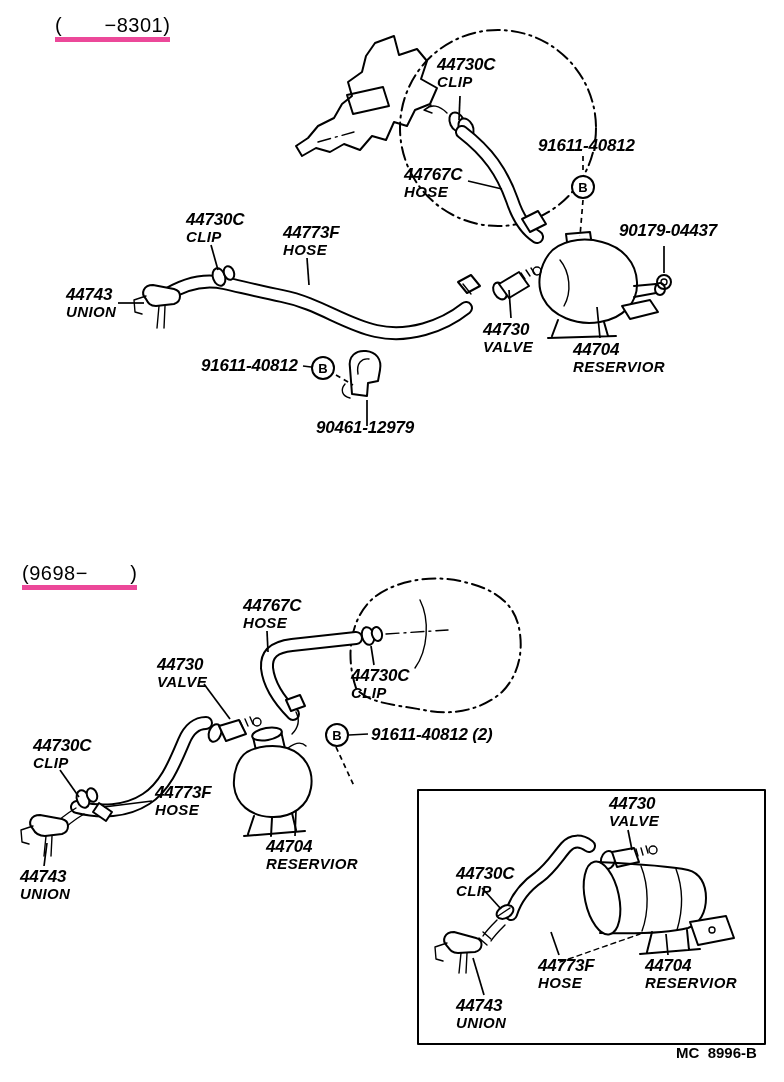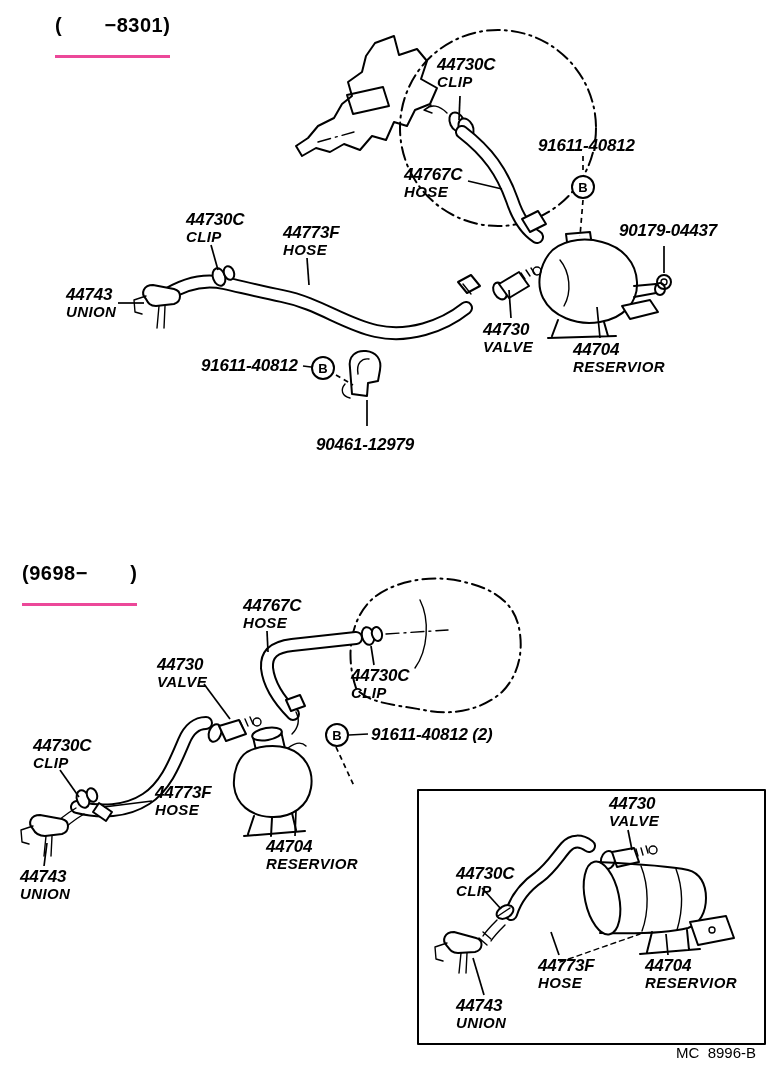--- a/index.html
+++ b/index.html
@@ -7,25 +7,25 @@
     position:relative; width:784px; height:1082px; background:#fff;
     font-family:"Liberation Sans", sans-serif; color:#000; overflow:hidden;
   }
   svg.art { position:absolute; left:0; top:0; }
 
   .label { position:absolute; line-height:1.06; white-space:nowrap;font-style:italic; }
   .pn  { font-size:17px; font-weight:bold; letter-spacing:-0.2px; }
   .cap { font-size:15px; font-weight:bold; letter-spacing:0.4px; }
 
   .hdr {
-    position:absolute; font-size:20px; font-weight:bold; white-space:pre;
-    border-bottom:3px solid #ec4899; padding-bottom:18px; letter-spacing:0.5px;
+    position:absolute; font-size:20px; font-weight:normal; white-space:pre;
+    border-bottom:5px solid #ec4899; padding-bottom:0; letter-spacing:0.5px;
   }
   .boxtitle { position:absolute; font-size:18px; font-weight:bold; white-space:pre; letter-spacing:0.3px; }
-  .footer   { position:absolute; font-size:15px; font-weight:normal; white-space:pre; }
+  .footer   { position:absolute; font-size:15px; font-weight:bold; white-space:pre; }
 
   
   .ln    { fill:none; stroke:#000; stroke-width:2; stroke-linejoin:round; stroke-linecap:round; }
   .thin  { stroke-width:1.4; }
   .blob  { fill:#fff; stroke:#000; stroke-width:2; stroke-linejoin:round; }
   .tubeO { fill:none; stroke:#000; stroke-width:14; stroke-linecap:round; }
   .tubeI { fill:none; stroke:#fff; stroke-width:10; stroke-linecap:round; }
   .ld    { fill:none; stroke:#000; stroke-width:1.7; }
   .dash  { stroke-dasharray:5 4; }
   .dashdot { stroke-dasharray:13 5 2 5; }
@@ -290,21 +290,21 @@
     <div class="pn">44730</div>
     <div class="cap">VALVE</div>
   </div>
   <div class="label" style="left:573px; top:341px;">
     <div class="pn">44704</div>
     <div class="cap">RESERVIOR</div>
   </div>
   <div class="label" style="left:201px; top:357px;">
     <div class="pn">91611-40812</div>
   </div>
-  <div class="label" style="left:316px; top:436px;">
+  <div class="label" style="left:316px; top:419px;">
     <div class="pn">90461-12979</div>
   </div>
 
   <div class="label" style="left:243px; top:597px;">
     <div class="pn">44767C</div>
     <div class="cap">HOSE</div>
   </div>
   <div class="label" style="left:157px; top:656px;">
     <div class="pn">44730</div>
     <div class="cap">VALVE</div>

